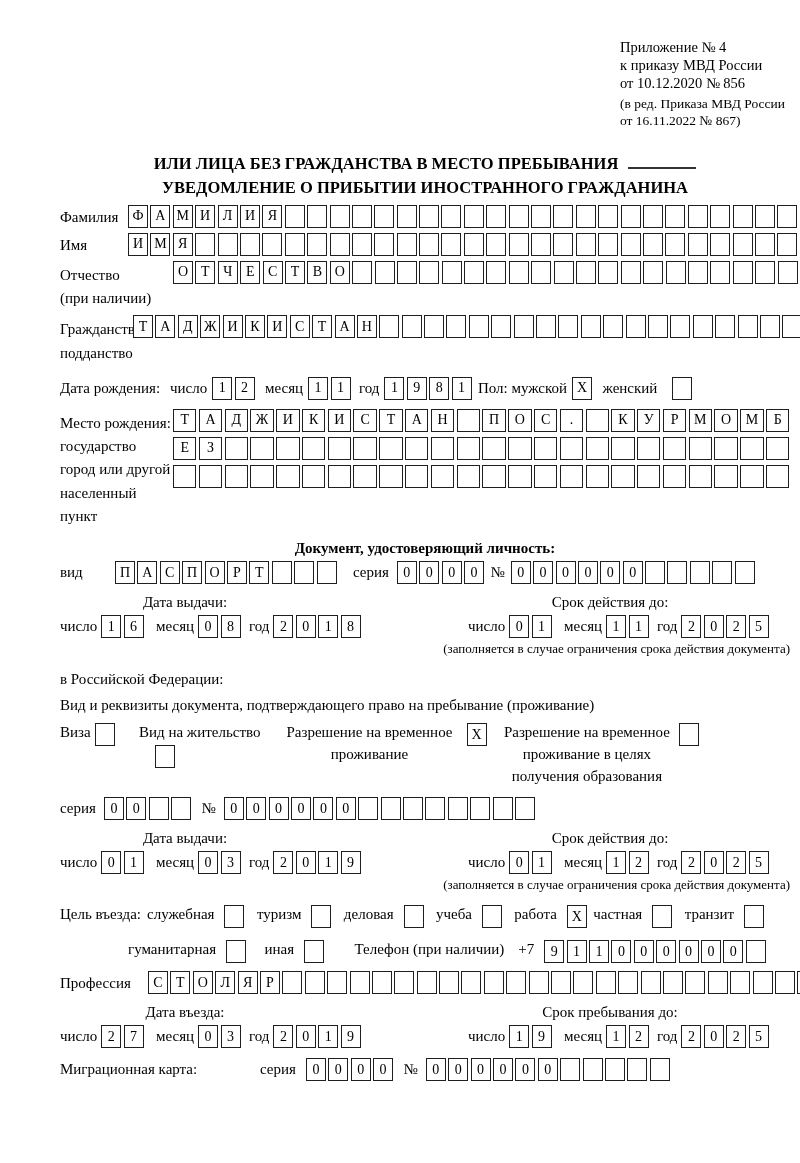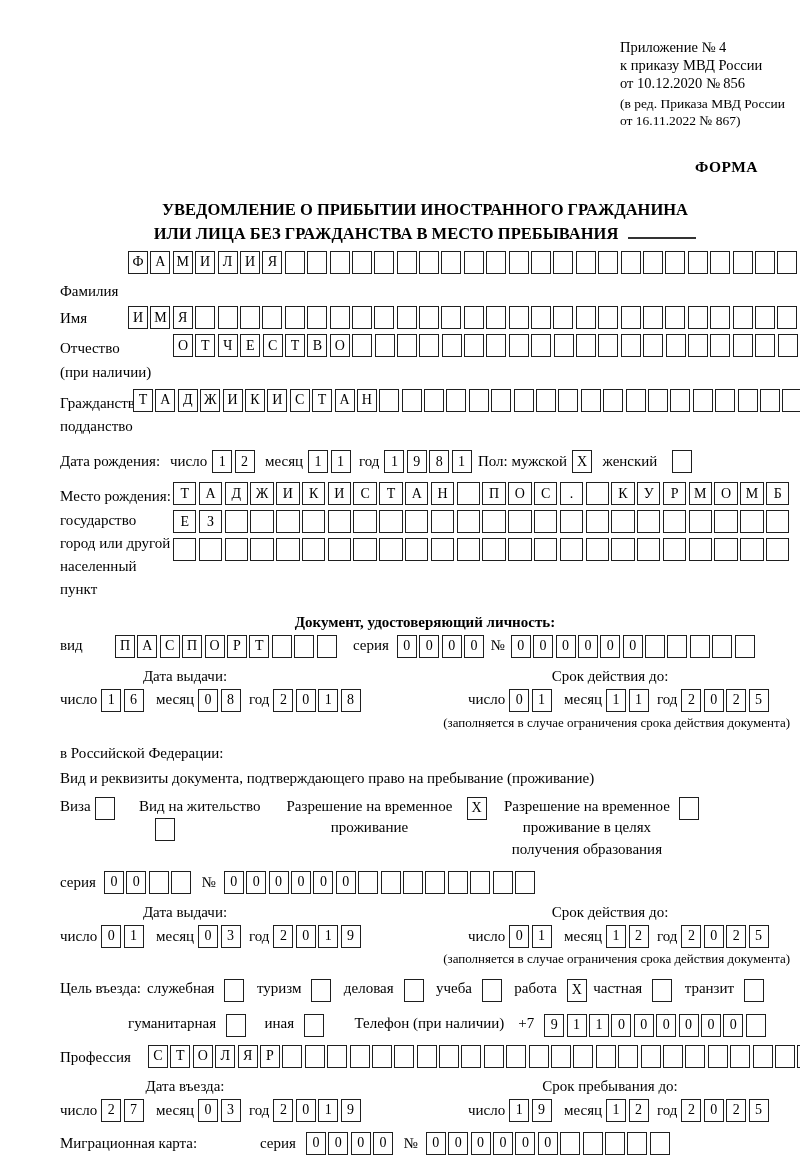--- a/index.html
+++ b/index.html
@@ -25,21 +25,21 @@
   .frow { display:flex; align-items:flex-start; margin-top:5px; }
   .cells { display:flex; flex:none; }
   .cell {
     width:20px; height:23px; border:1.6px solid #1f1f1f; margin-right:2.4px;
     display:inline-flex; align-items:center; justify-content:center;
     font-size:14px; flex:none; background:#fff;
   }
   .wide .cell { width:23.4px; }
   .lbl { flex:none; line-height:1.3; }
   .lbl2 { line-height:1.55; }
-  .w-surname { width:68px; padding-top:3px;margin-top:28px; }
+  .w-surname { width:68px; padding-top:3px; }
   .w-name { width:68px; padding-top:3px; }
   .w-patr { width:113px; padding-top:3px; }
   .w-cit { width:73px; padding-top:3px; }
   .w-place { width:113px; padding-top:3px; }
   .stack { display:flex; flex-direction:column; }
   .stack .frow { margin-top:0; margin-bottom:5px; }
 
   .inline-grp { display:flex; align-items:center; flex:none; }
   .inline-grp .lbl { padding:0 5px 0 0; }
   .gap-l { margin-left:8px; }
@@ -80,25 +80,24 @@
 
     <div class="appendix">
       <div>Приложение № 4</div>
       <div>к приказу МВД России</div>
       <div>от 10.12.2020 № 856</div>
     </div>
     <div class="revision">
       <div>(в ред. Приказа МВД России</div>
       <div>от 16.11.2022 № 867)</div>
     </div>
-    <div class="forma">ФОРМА</div>
 
     <div class="title">
+      <div><span>ИЛИ ЛИЦА БЕЗ ГРАЖДАНСТВА В МЕСТО ПРЕБЫВАНИЯ</span><span class="blank-line"></span></div>
       <div>УВЕДОМЛЕНИЕ О ПРИБЫТИИ ИНОСТРАННОГО ГРАЖДАНИНА</div>
-      <div><span>ИЛИ ЛИЦА БЕЗ ГРАЖДАНСТВА В МЕСТО ПРЕБЫВАНИЯ</span><span class="blank-line"></span></div>
     </div>
 
 
     <div class="frow">
       <span class="lbl w-surname">Фамилия</span>
       <span class="cells">
           <span class="cell">Ф</span>
           <span class="cell">А</span>
           <span class="cell">М</span>
           <span class="cell">И</span>

